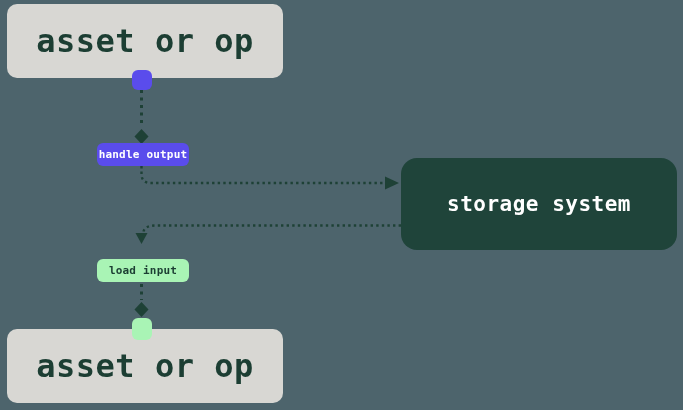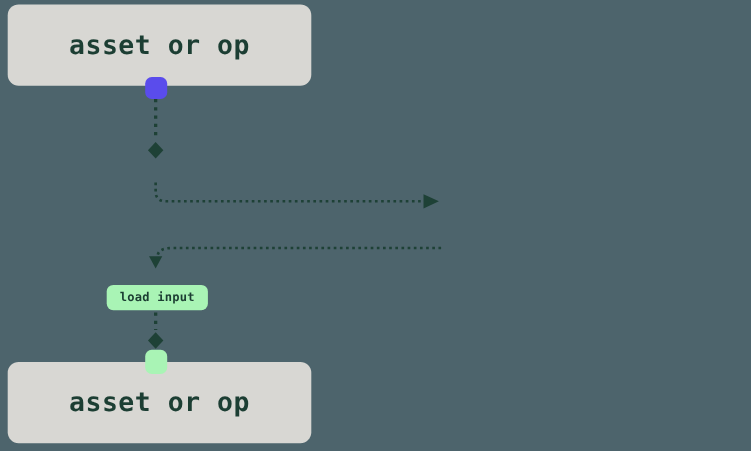--- a/index.html
+++ b/index.html
@@ -5,21 +5,21 @@
   html,body{margin:0;padding:0;background:var(--background,#4d646c);}
   .stage{
     position:relative;width:683px;height:410px;overflow:hidden;
     background:var(--background,#4d646c);
     font-family:"DejaVu Sans Mono","Liberation Mono",monospace;
   }
   .node{position:absolute;display:flex;align-items:center;justify-content:center;box-sizing:border-box;}
   .node-asset{
     width:276px;height:74px;border-radius:10px;
     background:var(--asset-fill,#d8d7d3);color:var(--text-dark,#1c3e33);
-    font-size:24px;font-weight:600;letter-spacing:.5px;z-index:1;
+    font-size:32px;font-weight:600;letter-spacing:.5px;z-index:1;
   }
   .node-asset-top{left:7px;top:4px;}
   .node-asset-bottom{left:7px;top:329px;}
   .node-io{
     left:6px;top:158px;width:275px;height:90px;border-radius:14px;
     background:#ffffff;border:2.5px solid var(--line,#1e4136);
     color:var(--text-dark,#1c3e33);font-size:21px;font-weight:600;letter-spacing:.5px;z-index:2;
   }
   .node-storage{
     left:401px;top:158px;width:276px;height:92px;border-radius:16px;
@@ -45,37 +45,43 @@
 </head>
 <body>
 
 <div class="stage">
 
   <div class="node node-asset node-asset-top">
     <span>asset or op</span>
   </div>
 
 
+  <div class="node node-storage">
+    <span>storage system</span>
+  </div>
 
   <div class="node node-asset node-asset-bottom">
     <span>asset or op</span>
   </div>
 
   <svg class="edges-layer" width="683" height="410" viewBox="0 0 683 410">
     <path class="edge edge-dash" d="M141.5,90 V127"></path>
     <polygon class="arrowhead" points="141.5,129 148.5,136.5 141.5,144 134.5,136.5"></polygon>
     <path class="edge edge-dot" d="M141.5,166 V174 Q141.5,183 151,183 H384"></path>
     <polygon class="arrowhead" points="385,176.5 399,183 385,189.5"></polygon>
     <path class="edge edge-dot" d="M401,225.5 H156 Q145,225.5 143.5,231.5"></path>
     <polygon class="arrowhead" points="135.5,233 147.5,233 141.5,244"></polygon>
     <path class="edge edge-dash" d="M141.5,269 V300"></path>
     <polygon class="arrowhead" points="141.5,302 148.5,309.5 141.5,317 134.5,309.5"></polygon>
   </svg>
 
   <div class="handle handle-output"></div>
   <div class="handle handle-input"></div>
 
+  <div class="badge badge-handle-output">
+    <span>handle output</span>
+  </div>
 
   <div class="badge badge-load-input">
     <span>load input</span>
   </div>
 
 </div>
 
 </body></html>

